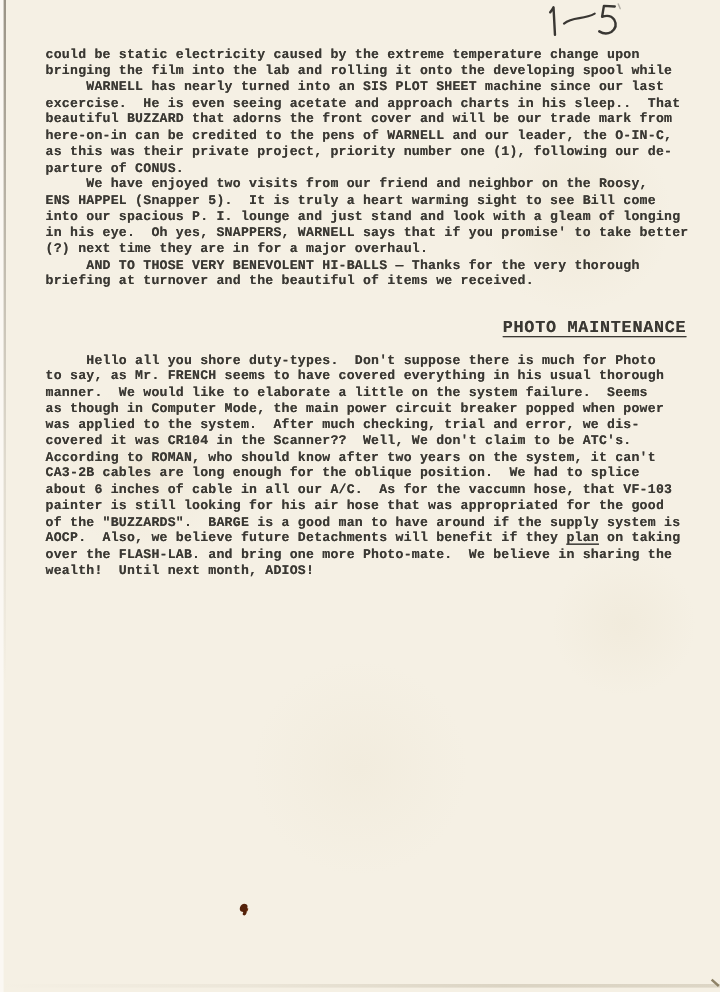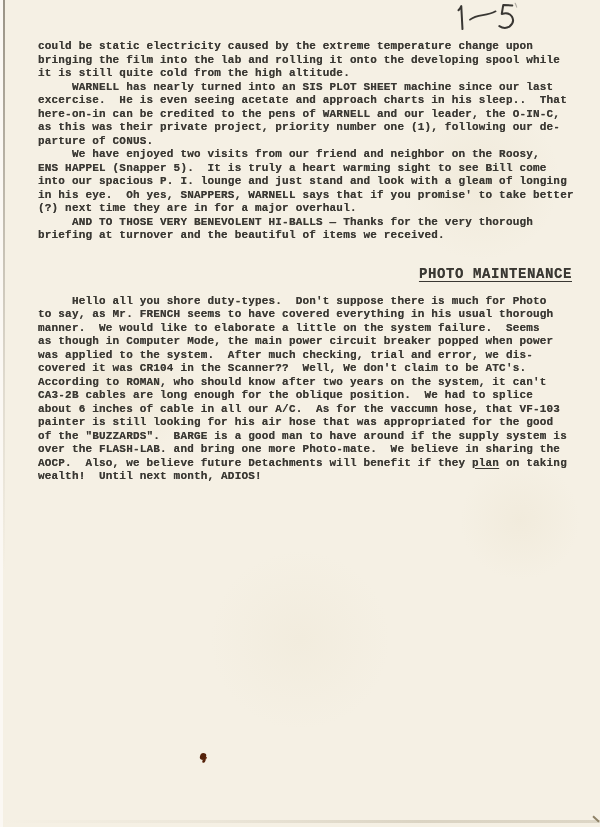--- a/index.html
+++ b/index.html
@@ -55,23 +55,23 @@
         <path d="M65,5 L56,4 L54,13 Q61,11 64,16 Q67,22 61,26 Q56,28.5 51,25" stroke-width="2"></path>
         <path d="M68,3 l1.5,4" stroke-width="1.2" opacity="0.35"></path>
       </g>
     </svg>
   </div>
 
   <div class="doc-body">
     <div class="block">
         <div class="line">could be static electricity caused by the extreme temperature change upon</div>
         <div class="line">bringing the film into the lab and rolling it onto the developing spool while</div>
-        <div class="line">it is still quite cold from the high altitude.</div>
         <div class="line">     WARNELL has nearly turned into an SIS PLOT SHEET machine since our last</div>
         <div class="line">excercise.  He is even seeing acetate and approach charts in his sleep..  That</div>
+        <div class="line">beautiful BUZZARD that adorns the front cover and will be our trade mark from</div>
         <div class="line">here-on-in can be credited to the pens of WARNELL and our leader, the O-IN-C,</div>
         <div class="line">as this was their private project, priority number one (1), following our de-</div>
         <div class="line">parture of CONUS.</div>
         <div class="line">     We have enjoyed two visits from our friend and neighbor on the Roosy,</div>
         <div class="line">ENS HAPPEL (Snapper 5).  It is truly a heart warming sight to see Bill come</div>
         <div class="line">into our spacious P. I. lounge and just stand and look with a gleam of longing</div>
         <div class="line">in his eye.  Oh yes, SNAPPERS, WARNELL says that if you promise' to take better</div>
         <div class="line">(?) next time they are in for a major overhaul.</div>
         <div class="line">     AND TO THOSE VERY BENEVOLENT HI-BALLS — Thanks for the very thorough</div>
         <div class="line">briefing at turnover and the beautiful of items we received.</div>
@@ -82,22 +82,22 @@
         <div class="line">to say, as Mr. FRENCH seems to have covered everything in his usual thorough</div>
         <div class="line">manner.  We would like to elaborate a little on the system failure.  Seems</div>
         <div class="line">as though in Computer Mode, the main power circuit breaker popped when power</div>
         <div class="line">was applied to the system.  After much checking, trial and error, we dis-</div>
         <div class="line">covered it was CR104 in the Scanner??  Well, We don't claim to be ATC's.</div>
         <div class="line">According to ROMAN, who should know after two years on the system, it can't</div>
         <div class="line">CA3-2B cables are long enough for the oblique position.  We had to splice</div>
         <div class="line">about 6 inches of cable in all our A/C.  As for the vaccumn hose, that VF-103</div>
         <div class="line">painter is still looking for his air hose that was appropriated for the good</div>
         <div class="line">of the "BUZZARDS".  BARGE is a good man to have around if the supply system is</div>
+        <div class="line"><span>AOCP.  Also, we believe future Detachments will benefit if they </span><span class="u">plan</span><span> on taking</span></div>
         <div class="line">over the FLASH-LAB. and bring one more Photo-mate.  We believe in sharing the</div>
-        <div class="line"><span>AOCP.  Also, we believe future Detachments will benefit if they </span><span class="u">plan</span><span> on taking</span></div>
         <div class="line">wealth!  Until next month, ADIOS!</div>
       </div>
   </div>
 
   <div class="speck"></div>
   <div class="bottom-shadow"></div>
   <div class="corner-mark"></div>
 
 </div>
 

